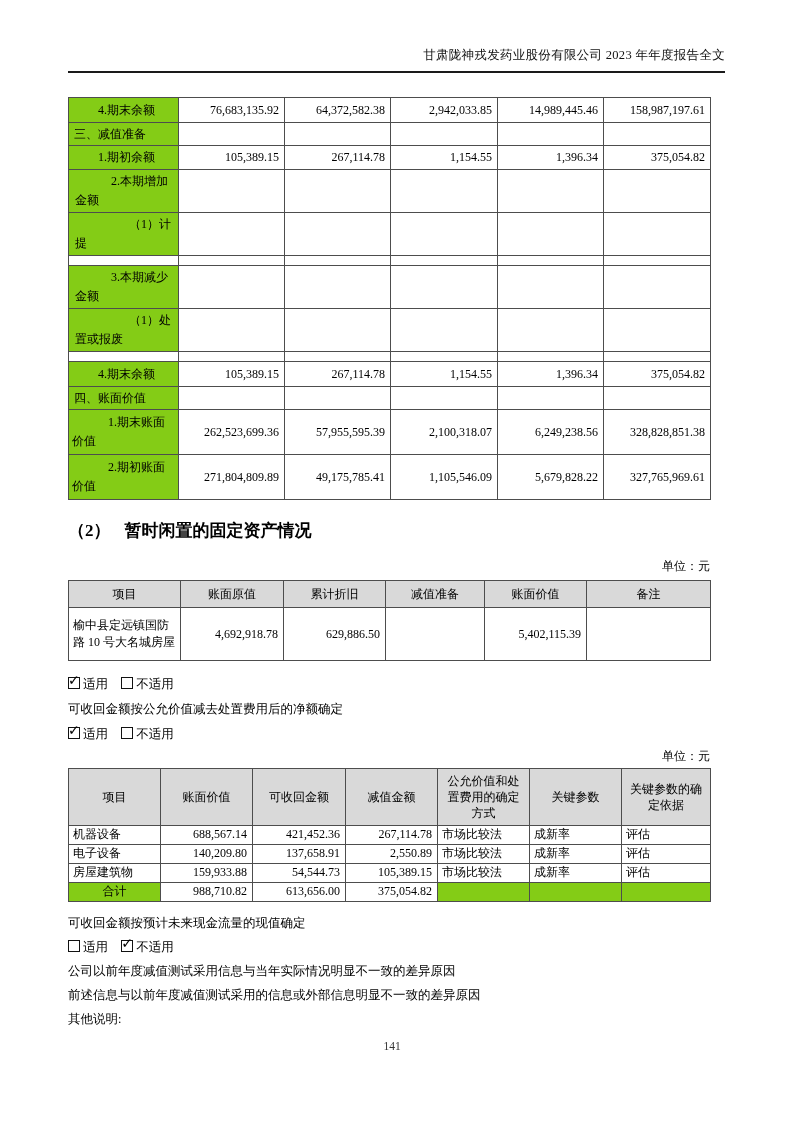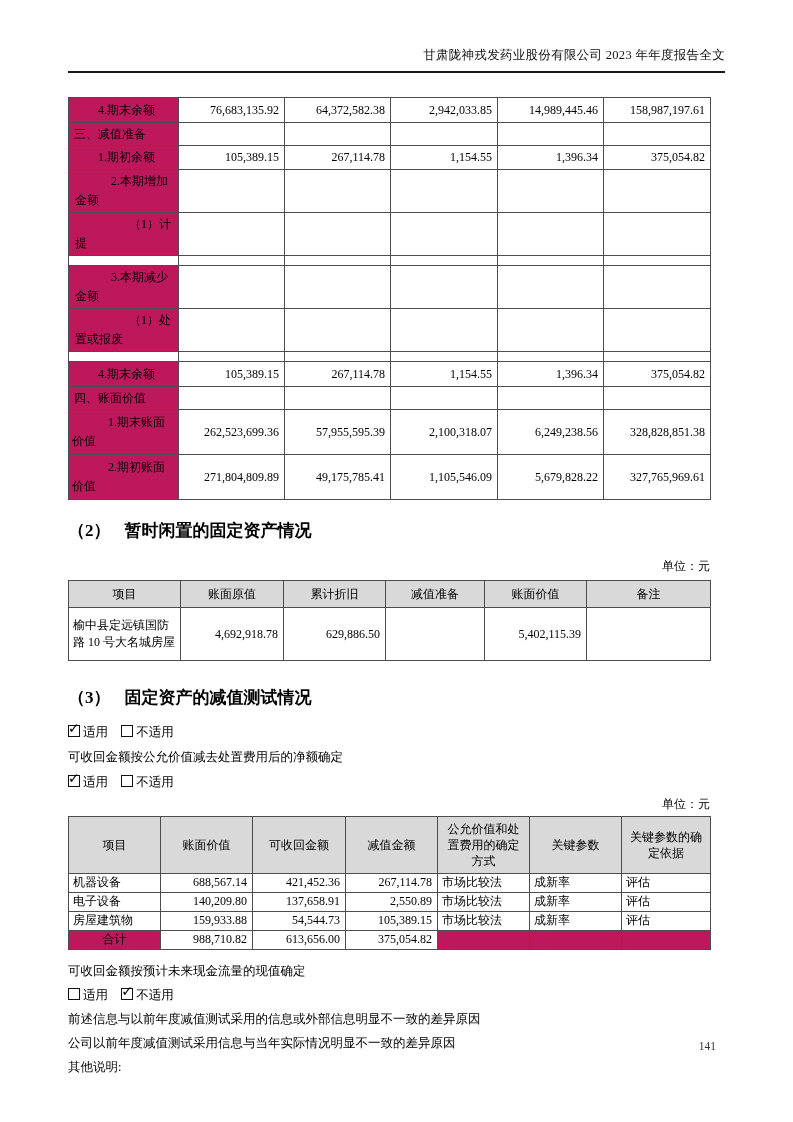--- a/index.html
+++ b/index.html
@@ -9,21 +9,21 @@
   }
   .doc-header {
     position:absolute; top:47px; left:68px; width:657px;
     text-align:right; font-size:12.5px; letter-spacing:0.3px; color:#111;
   }
   .doc-rule { position:absolute; top:71px; left:68px; width:657px; border-top:2.2px solid #1a1a1a; }
   .content { position:absolute; top:97px; left:68px; width:657px; }
 
   table { border-collapse:collapse; table-layout:fixed; width:642px; }
   td { border:1px solid #4d4d4d; padding:0 4px; font-size:12px; vertical-align:middle; overflow:hidden; }
-  .g { background:#be185d;margin-top:40px; }
+  .g { background:#84cc16;margin-top:40px; }
   .num { text-align:right; padding-right:5px; white-space:nowrap; }
   .hd { background:#d9d9d9; text-align:center; line-height:1.35; padding:2px 4px; }
   .lab { line-height:1.55; padding:1px 3px; }
   .i0 { text-indent:2px; }
   .i1 { text-indent:26px; }
   .i2 { text-indent:36px; }
   .i3 { text-indent:54px; }
   .ctr { text-align:center; }
   .lft { text-align:left; padding-left:4px; }
 
@@ -57,21 +57,21 @@
 
   .cb {
     display:inline-block; width:10px; height:10px; border:1.6px solid #111;
     margin-right:3px; position:relative; vertical-align:-1px; background:#fff;
   }
   .cb.checked::before {
     content:"✓"; position:absolute; top:-6px; left:-1px;
     font-size:14px; font-weight:bold; color:#000;
     font-family:"DejaVu Sans",sans-serif;
   }
-  .page-number { position:absolute; top:1040px; left:68px; width:648px; text-align:right; font-size:11.5px; color:#333; }
+  .page-number { position:absolute; top:1040px; left:68px; width:648px; text-align:center; font-size:11.5px; color:#333; }
 </style>
 </head>
 <body>
 
 <div class="page">
 
   <div class="doc-header">甘肃陇神戎发药业股份有限公司 2023 年年度报告全文</div>
   <div class="doc-rule"></div>
 
   <div class="content">
@@ -220,23 +220,20 @@
         <td class="wrapcell">榆中县定远镇国防路 10 号大名城房屋</td>
         <td class="num">4,692,918.78</td>
         <td class="num">629,886.50</td>
         <td class="num"></td>
         <td class="num">5,402,115.39</td>
         <td class="num"></td>
       </tr>
     </tbody>
       </table>
 
-    <div class="sec-heading" style="margin-top:25px;">
-      <span class="sec-num">（3）</span><span>固定资产的减值测试情况</span>
-    </div>
 
     <div class="cb-line">
       <span class="opt"><span class="cb checked"></span><span>适用</span></span>
       <span class="opt"><span class="cb"></span><span>不适用</span></span>
     </div>
 
     <div class="body-line" style="margin-top:8px;">可收回金额按公允价值减去处置费用后的净额确定</div>
 
     <div class="cb-line tight">
       <span class="opt"><span class="cb checked"></span><span>适用</span></span>
@@ -304,20 +301,20 @@
     </tbody>
       </table>
 
     <div class="body-line">可收回金额按预计未来现金流量的现值确定</div>
 
     <div class="cb-line tight" style="margin-top:7px;">
       <span class="opt"><span class="cb"></span><span>适用</span></span>
       <span class="opt"><span class="cb checked"></span><span>不适用</span></span>
     </div>
 
+    <div class="body-line" style="margin-top:7px;">公司以前年度减值测试采用信息与当年实际情况明显不一致的差异原因</div>
     <div class="body-line" style="margin-top:7px;">前述信息与以前年度减值测试采用的信息或外部信息明显不一致的差异原因</div>
-    <div class="body-line" style="margin-top:7px;">公司以前年度减值测试采用信息与当年实际情况明显不一致的差异原因</div>
     <div class="body-line" style="margin-top:7px;">其他说明:</div>
 
   </div>
 
   <div class="page-number">141</div>
 </div>
 
 </body></html>

